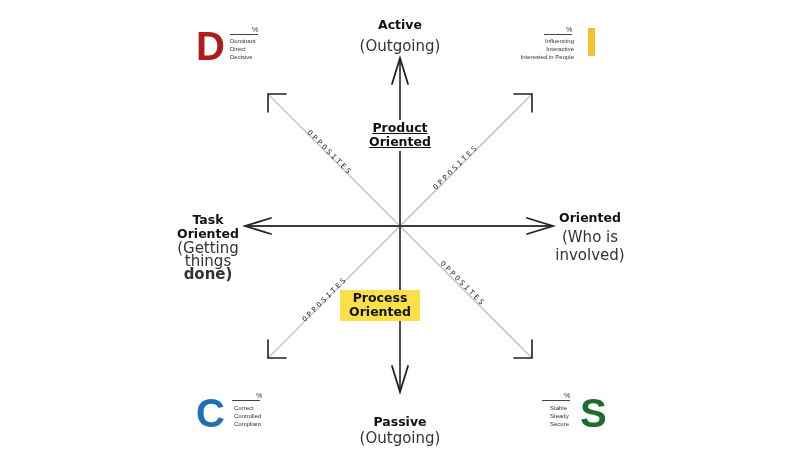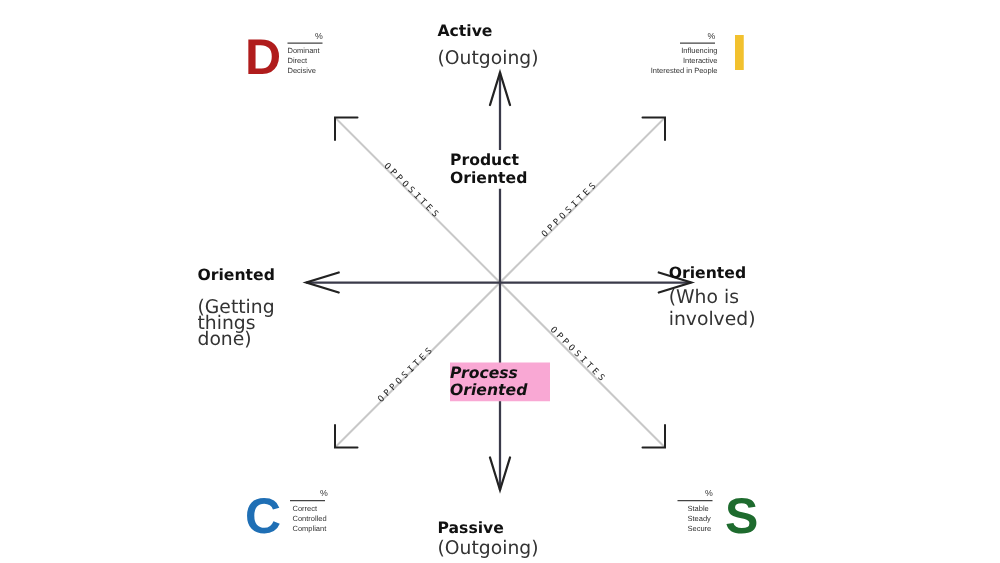--- a/index.html
+++ b/index.html
@@ -1,19 +1,19 @@
 <!DOCTYPE html>
 <html><head>
   <meta charset="utf-8">
   <style>
     html, body { margin: 0; padding: 0; background: #ffffff; }
     body { width: 800px; height: 450px; position: relative; overflow: hidden;
            font-family: "DejaVu Sans", sans-serif; color: #111; }
     svg.diagram { position: absolute; left: 0; top: 0; }
-    .lbl { position: absolute; text-align: left; line-height: 1.15; }
+    .lbl { position: absolute; text-align: center; line-height: 1.15; }
     .bold { font-weight: bold; font-size: 12.5px; color: #111; }
     .sub { font-size: 15px; color: #333; font-weight: normal; }
     .corner { position: absolute; }
     .big-letter { position: absolute; font-family: "Liberation Sans", sans-serif;
                   font-weight: bold; font-size: 40px; line-height: 1; }
     .pct-line { position: absolute; border-bottom: 1px solid #444; width: 28px; height: 0; }
     .pct { position: absolute; font-size: 7px; color: #333; font-family: "Liberation Sans", sans-serif; }
     .traits { position: absolute; font-size: 6px; line-height: 8px; color: #333;
               font-family: "Liberation Sans", sans-serif; }
     .traits div { white-space: nowrap; }
@@ -59,36 +59,37 @@
   <div class="bold">Active</div>
   <div class="sub" style="margin-top:6px;">(Outgoing)</div>
 </div>
 
 <div class="lbl" style="left:350px; top:415px; width:100px;">
   <div class="bold">Passive</div>
   <div class="sub" style="margin-top:1px;">(Outgoing)</div>
 </div>
 
 <div class="lbl" style="left:158px; top:213px; width:100px;">
+  <div class="bold">Task</div>
   <div class="bold">Oriented</div>
-  <div class="sub" style="margin-top:12px; line-height:13px;">(Getting things</div>
-  <div class="sub" style="line-height:13px;">done)</div>
+  <div class="sub" style="margin-top:0; line-height:13px;">(Getting things</div>
+  <div class="sub" style="line-height:13px;font-weight:bold;">done)</div>
 </div>
 
 <div class="lbl" style="left:535px; top:211px; width:110px;">
   <div class="bold">Oriented</div>
   <div class="sub" style="margin-top:4px;">(Who is involved)</div>
 </div>
 
-<div class="lbl" style="left:360px; top:120px; width:80px; background:#fff; padding:1px 0;">
+<div class="lbl" style="left:360px; top:120px; width:80px; background:#fff; padding:1px 0;text-decoration:underline;">
   <div class="bold">Product</div>
   <div class="bold">Oriented</div>
 </div>
 
-<div class="lbl" style="left:360px; top:290px; width:80px; background:#f9a8d4; padding:1px 0;font-style:italic;">
+<div class="lbl" style="left:340px; top:290px; width:80px; background:#fde047; padding:1px 0;">
   <div class="bold">Process</div>
   <div class="bold">Oriented</div>
 </div>
 
 <div class="corner" style="left:196px; top:24px; width:80px; height:40px;">
   <div class="big-letter" style="left:0; top:2px; color:#b01c1c;">D</div>
   <div class="pct-line" style="left:34px; top:10px;"></div>
   <div class="pct" style="left:56px; top:2px;">%</div>
   <div class="traits" style="left:34px; top:13px;">
     <div>Dominant</div>

